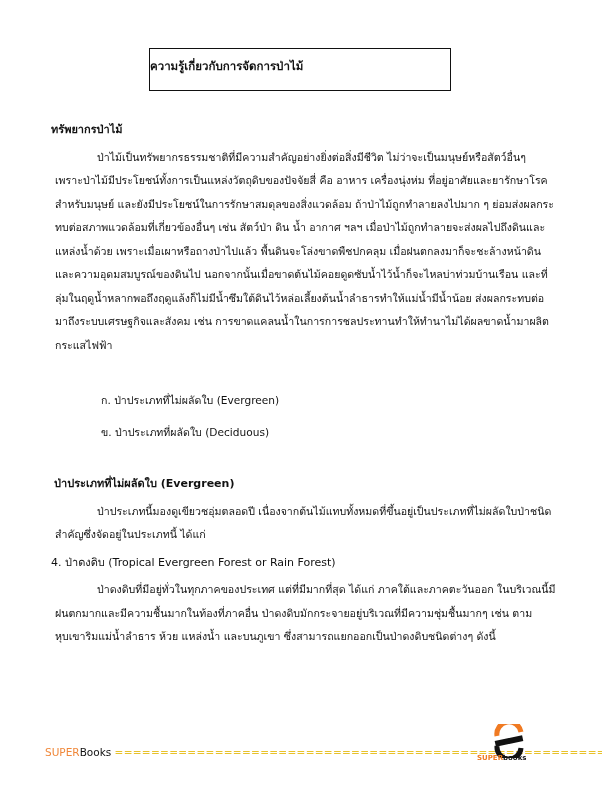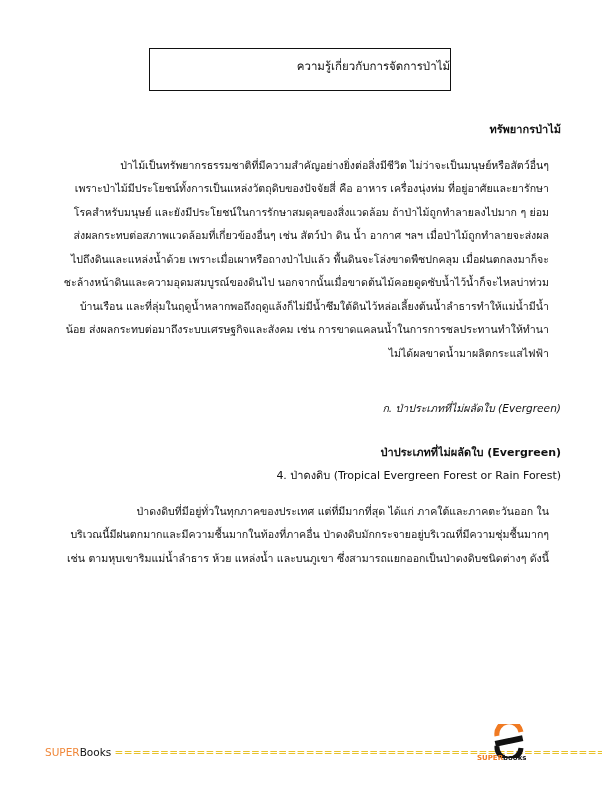--- a/index.html
+++ b/index.html
@@ -1,25 +1,25 @@
 <!DOCTYPE html>
 <html><head>
 <meta charset="utf-8">
 <style>
   html, body { margin:0; padding:0; }
   body { width:602px; height:795px; background:#ffffff; position:relative; overflow:hidden;
          font-family:"DejaVu Sans", "Liberation Sans", sans-serif; color:#111; }
   .title-box { position:absolute; left:149px; top:48px; width:302px; height:43px;
                border:1.5px solid #111; box-sizing:border-box; }
-  .title-text { position:absolute; left:0; right:0; top:8px; text-align:right;
-                font-size:11.5px; font-weight:normal; }
-  .doc { position:absolute; left:51px; top:118px; width:510px; font-size:10.6px; line-height:23.5px;text-align:right; }
+  .title-text { position:absolute; left:0; right:0; top:8px; text-align:left;
+                font-size:11.5px; font-weight:bold; }
+  .doc { position:absolute; left:51px; top:118px; width:510px; font-size:10.6px; line-height:23.5px; }
   .h { font-weight:bold; font-size:11px; }
-  .p { margin:12px; text-indent:42px; }
-  .li { margin:0; padding-left:42px;font-style:italic; }
+  .p { margin:4px; text-indent:42px; }
+  .li { margin:8px; padding-left:42px; }
   .gap1 { height:20px; }
   .gap2 { height:20px; }
   .footer { position:absolute; left:45px; top:746px; font-size:10.5px; white-space:nowrap; }
   .sup { color:#f0883a; }
   .bks { color:#111; }
   .eq { color:#e8c22a; letter-spacing:0.3px; }
   .logo { position:absolute; left:483px; top:724px; width:56px; height:40px; }
   .logo-word { position:absolute; left:477px; top:754px; font-size:7px; font-weight:bold; }
   .logo-word .a { color:#f07a22; } .logo-word .b { color:#111; }
 </style>
@@ -28,22 +28,24 @@
 
 <div class="title-box">
   <div class="title-text">ความรู้เกี่ยวกับการจัดการป่าไม้</div>
 </div>
 
 <div class="doc">
   <div class="h">ทรัพยากรป่าไม้</div>
   <p class="p">ป่าไม้เป็นทรัพยากรธรรมชาติที่มีความสำคัญอย่างยิ่งต่อสิ่งมีชีวิต ไม่ว่าจะเป็นมนุษย์หรือสัตว์อื่นๆ เพราะป่าไม้มีประโยชน์ทั้งการเป็นแหล่งวัตถุดิบของปัจจัยสี่ คือ อาหาร เครื่องนุ่งห่ม ที่อยู่อาศัยและยารักษาโรคสำหรับมนุษย์ และยังมีประโยชน์ในการรักษาสมดุลของสิ่งแวดล้อม ถ้าป่าไม้ถูกทำลายลงไปมาก ๆ ย่อมส่งผลกระทบต่อสภาพแวดล้อมที่เกี่ยวข้องอื่นๆ เช่น สัตว์ป่า ดิน น้ำ อากาศ ฯลฯ เมื่อป่าไม้ถูกทำลายจะส่งผลไปถึงดินและแหล่งน้ำด้วย เพราะเมื่อเผาหรือถางป่าไปแล้ว พื้นดินจะโล่งขาดพืชปกคลุม เมื่อฝนตกลงมาก็จะชะล้างหน้าดินและความอุดมสมบูรณ์ของดินไป นอกจากนั้นเมื่อขาดต้นไม้คอยดูดซับน้ำไว้น้ำก็จะไหลบ่าท่วมบ้านเรือน และที่ลุ่มในฤดูน้ำหลากพอถึงฤดูแล้งก็ไม่มีน้ำซึมใต้ดินไว้หล่อเลี้ยงต้นน้ำลำธารทำให้แม่น้ำมีน้ำน้อย ส่งผลกระทบต่อมาถึงระบบเศรษฐกิจและสังคม เช่น การขาดแคลนน้ำในการการชลประทานทำให้ทำนาไม่ได้ผลขาดน้ำมาผลิตกระแสไฟฟ้า</p>
   <div class="gap1"></div>
   <p class="li">ก. ป่าประเภทที่ไม่ผลัดใบ (Evergreen)</p>
+  <p class="li">ข. ป่าประเภทที่ผลัดใบ (Deciduous)</p>
   <div class="gap2"></div>
   <div class="h" style="padding-left:3px">ป่าประเภทที่ไม่ผลัดใบ (Evergreen)</div>
+  <p class="p">ป่าประเภทนี้มองดูเขียวชอุ่มตลอดปี  เนื่องจากต้นไม้แทบทั้งหมดที่ขึ้นอยู่เป็นประเภทที่ไม่ผลัดใบป่าชนิดสำคัญซึ่งจัดอยู่ในประเภทนี้ ได้แก่</p>
   <div class="h" style="font-weight:normal">4. ป่าดงดิบ (Tropical Evergreen Forest or Rain Forest)</div>
   <p class="p">ป่าดงดิบที่มีอยู่ทั่วในทุกภาคของประเทศ แต่ที่มีมากที่สุด ได้แก่ ภาคใต้และภาคตะวันออก ในบริเวณนี้มีฝนตกมากและมีความชื้นมากในท้องที่ภาคอื่น ป่าดงดิบมักกระจายอยู่บริเวณที่มีความชุ่มชื้นมากๆ เช่น ตามหุบเขาริมแม่น้ำลำธาร ห้วย แหล่งน้ำ และบนภูเขา ซึ่งสามารถแยกออกเป็นป่าดงดิบชนิดต่างๆ ดังนี้</p>
 </div>
 
 <div class="footer">
   <span class="sup">SUPER</span><span class="bks">Books</span>
   <span class="eq">==================================================================</span>
 </div>
 
 <div class="logo">

